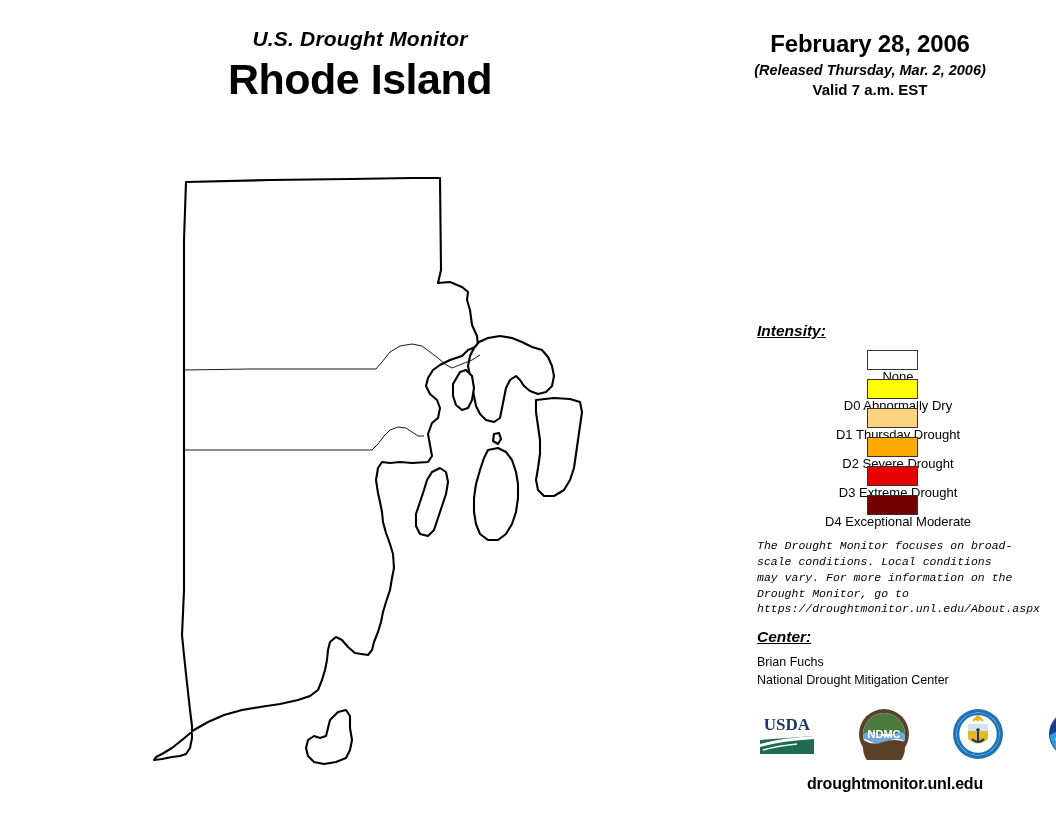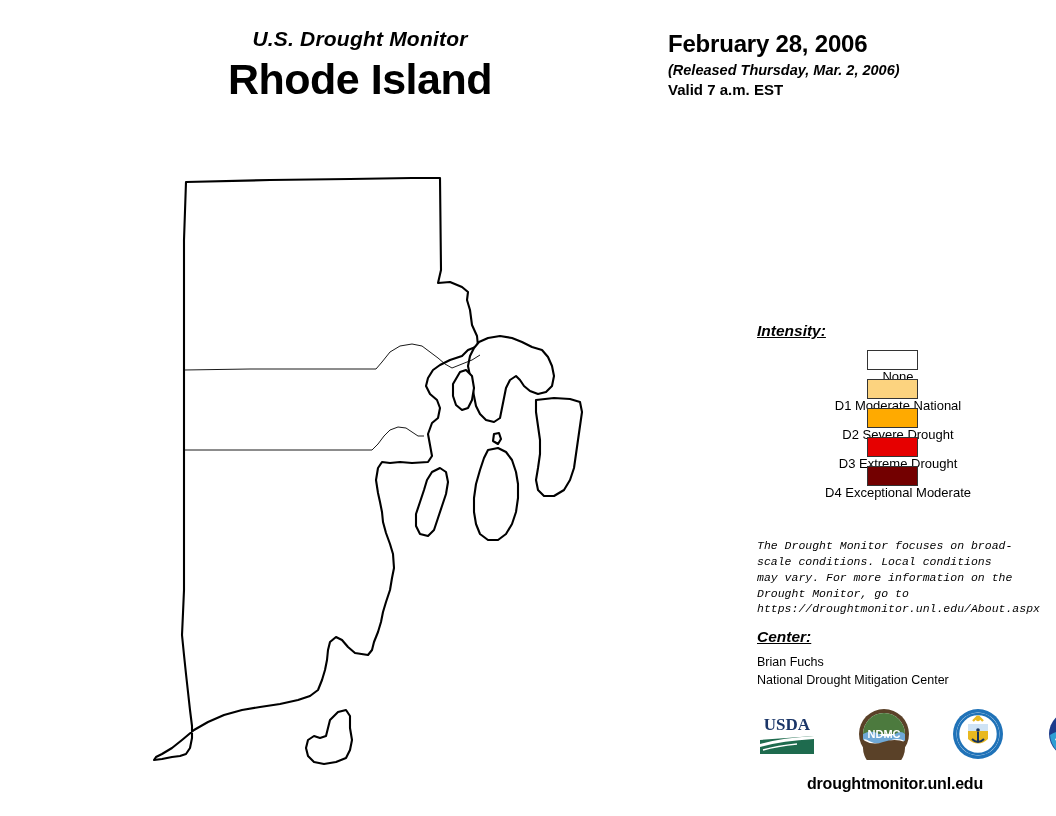--- a/index.html
+++ b/index.html
@@ -34,23 +34,24 @@
   #state-title {
     font-size: 43px;
     font-weight: bold;
     line-height: 1.12;
     margin-top: 4px;
     letter-spacing: -0.5px;
   }
 
   #header-right {
     position: absolute;
-    left: 668px;
+    left: 710px;
     top: 30px;
     width: 320px;
+    text-align: center;
   }
   #map-date {
     font-size: 24px;
     font-weight: bold;
     line-height: 1.15;
     letter-spacing: -0.2px;
   }
   #map-released {
     font-size: 14.5px;
     font-weight: bold;
@@ -264,24 +265,28 @@
 </div>
 
 <div id="legend">
   <div id="legend-heading">Intensity:</div>
 
   <div class="legend-row">
     <span class="legend-swatch" style="background:#FFFFFF"></span>
     <span class="legend-label">None</span>
   </div>
 
+  <div class="legend-row">
+    <span class="legend-swatch" style="background:#FFFF00"></span>
+    <span class="legend-label">D0 Abnormally Dry</span>
+  </div>
 
   <div class="legend-row">
     <span class="legend-swatch" style="background:#FCD37F"></span>
-    <span class="legend-label">D1 Moderate National</span>
+    <span class="legend-label">D1 Thursday Drought</span>
   </div>
 
   <div class="legend-row">
     <span class="legend-swatch" style="background:#FFAA00"></span>
     <span class="legend-label">D2 Severe Drought</span>
   </div>
 
   <div class="legend-row">
     <span class="legend-swatch" style="background:#E60000"></span>
     <span class="legend-label">D3 Extreme Drought</span>

